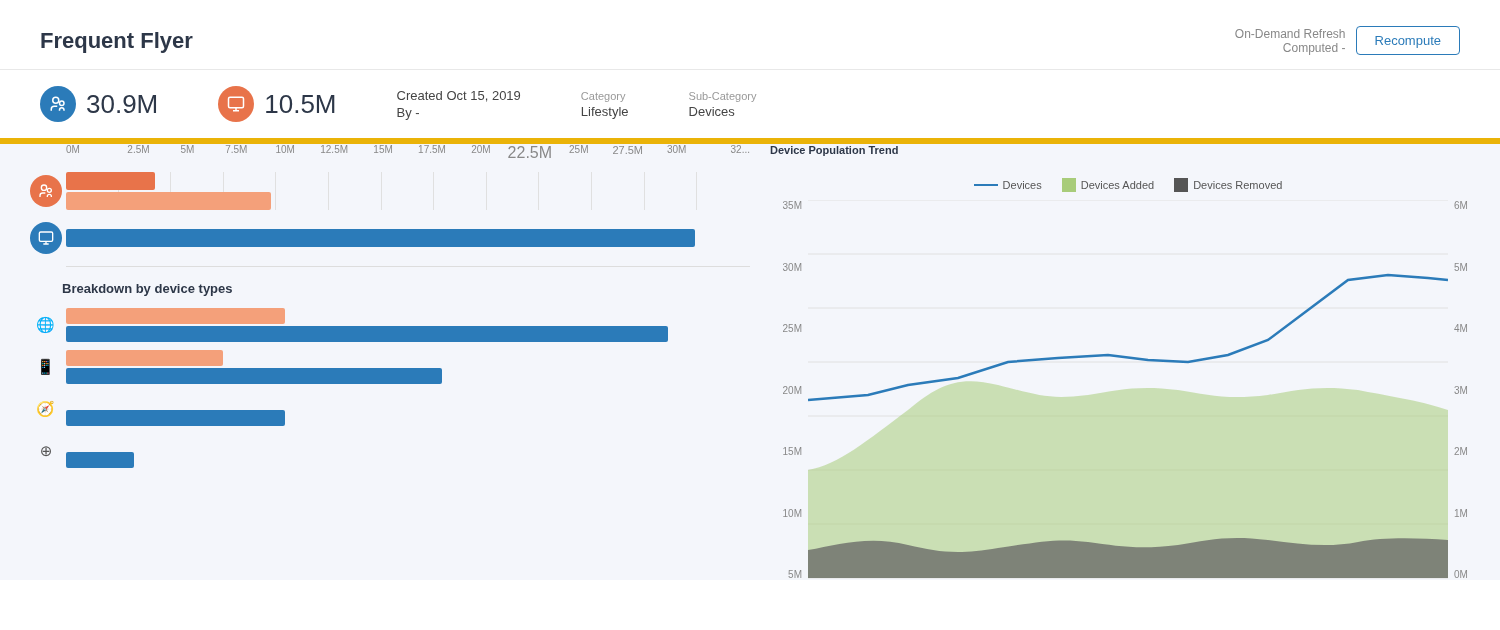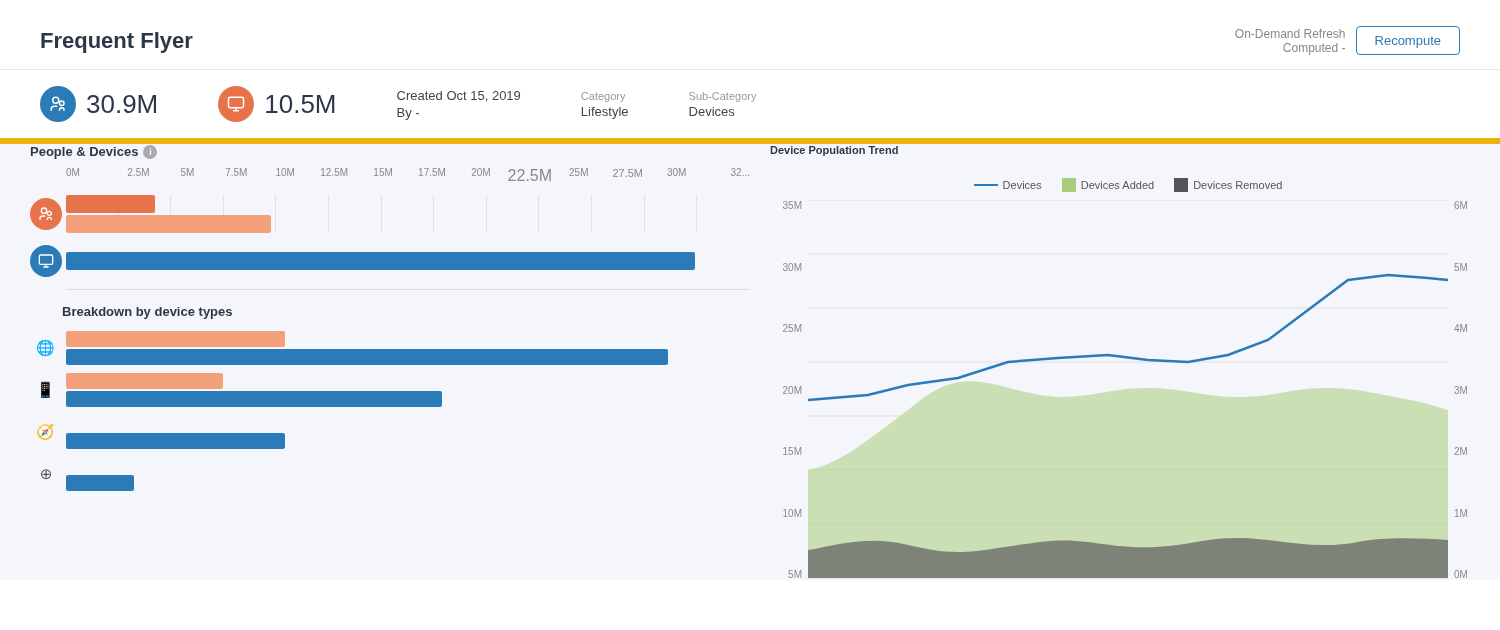--- a/index.html
+++ b/index.html
@@ -99,24 +99,20 @@
       <div class="meta-value">Devices</div>
     </div>
   </div>
 
   <div class="insights-section">
 
     <div class="charts-container">
 
       <div class="left-panel">
 
-        <div class="section-title">
-          <span>People &amp; Devices</span>
-          <span class="info-icon">i</span>
-        </div>
 
         <div style="display:flex; padding-left:36px; margin-bottom:4px;">
           <div style="font-size:10px;color:#888;width:48px;text-align:left;">0M</div>
           <div style="font-size:10px;color:#888;flex:1;text-align:center;">2.5M</div>
           <div style="font-size:10px;color:#888;flex:1;text-align:center;">5M</div>
           <div style="font-size:10px;color:#888;flex:1;text-align:center;">7.5M</div>
           <div style="font-size:10px;color:#888;flex:1;text-align:center;">10M</div>
           <div style="font-size:10px;color:#888;flex:1;text-align:center;">12.5M</div>
           <div style="font-size:10px;color:#888;flex:1;text-align:center;">15M</div>
           <div style="font-size:10px;color:#888;flex:1;text-align:center;">17.5M</div>

